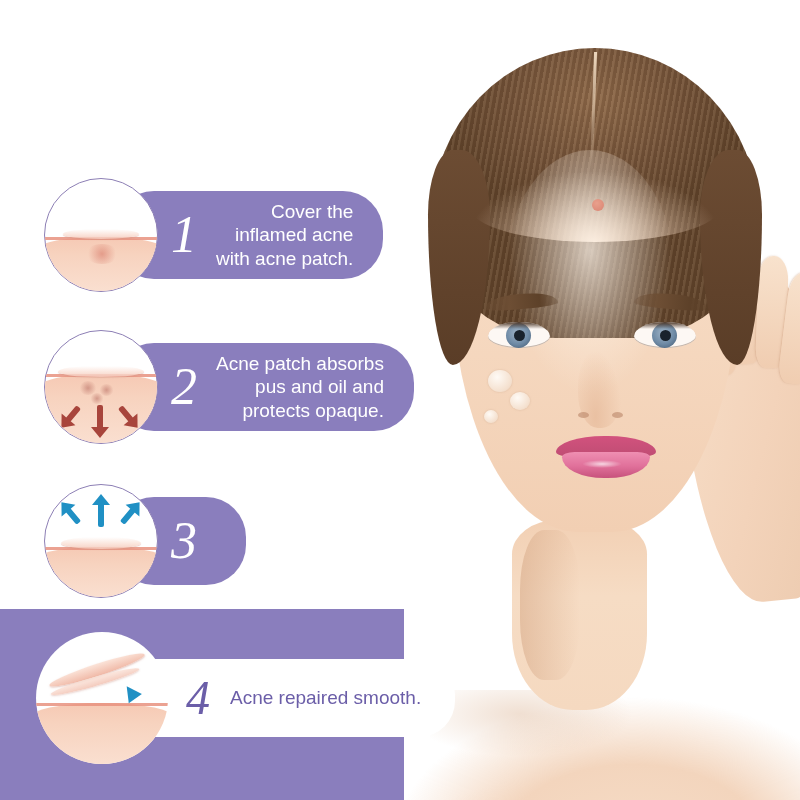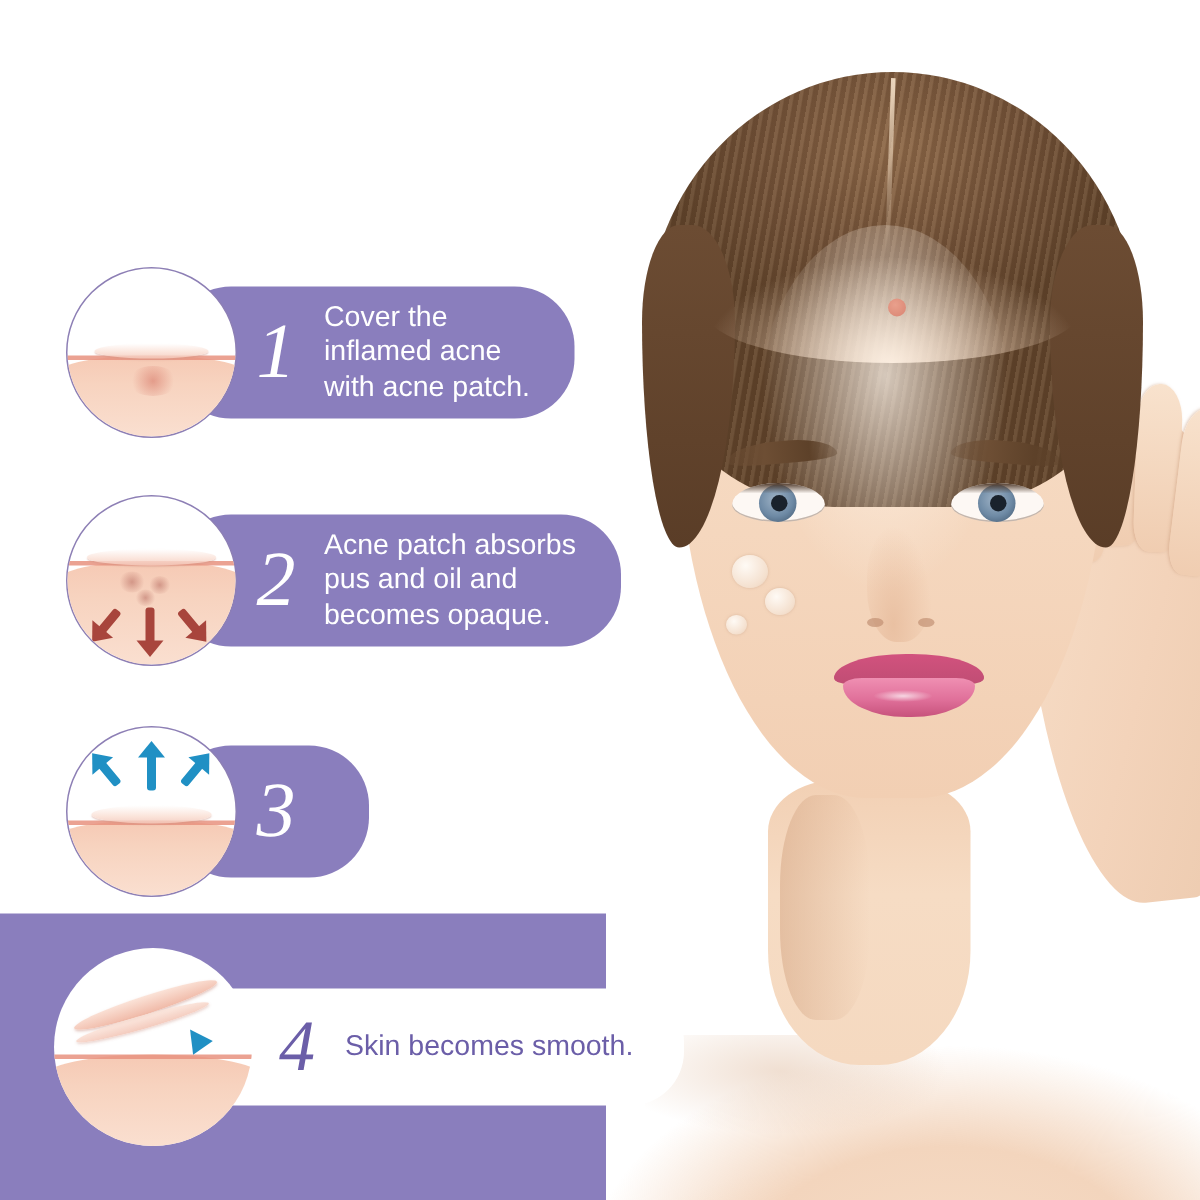--- a/index.html
+++ b/index.html
@@ -349,20 +349,21 @@
     color: #ffffff;
     margin-right: 14px;
     min-width: 36px;
     text-align: center;
   }
   .pill .lines {
     color: #ffffff;
     font-size: 19px;
     line-height: 1.24;
     white-space: pre-line;
+    text-align: right;
   }
   .step-4 .pill {
     background: #ffffff;
     min-height: 66px;
     padding: 6px 34px 6px 70px;
     margin-left: -58px;
     border-radius: 36px;
   }
   .step-4 .pill .num { color: #6b5ea8; font-size: 48px; }
   .step-4 .pill .lines { color: #6b5ea8; }
@@ -534,21 +535,21 @@
       <div class="pore" style="left:48%;top:47%;width:14%;height:11%;"></div>
       <div class="pore" style="left:40%;top:55%;width:13%;height:10%;"></div>
       <div class="arrow down" style="left:22%;top:66%;height:18px;transform:rotate(40deg);"></div>
       <div class="arrow down" style="left:46%;top:66%;height:24px;"></div>
       <div class="arrow down" style="left:70%;top:66%;height:18px;transform:rotate(-40deg);"></div>
     </div>
     <div class="pill">
       <div class="num">2</div>
       <div class="lines">Acne patch absorbs
 pus and oil and
-becomes opaque.</div>
+protects opaque.</div>
     </div>
   </div>
 
   <div class="step step-3">
     <div class="circle">
       <div class="skin" style="top:55%;height:45%;border-radius:50% 50% 0 0 / 22% 22% 0 0;"></div>
       <div class="skin-line" style="top:55%;"></div>
       <div class="patch" style="left:14%;top:46%;width:72%;height:11%;"></div>
       <div class="arrow up" style="left:22%;top:20%;height:18px;transform:rotate(-40deg);"></div>
       <div class="arrow up" style="left:47%;top:16%;height:24px;"></div>
@@ -562,17 +563,17 @@
   <div class="step step-4">
     <div class="circle">
       <div class="skin" style="top:54%;height:46%;border-radius:50% 50% 0 0 / 26% 26% 0 0;"></div>
       <div class="skin-line" style="top:54%;"></div>
       <div class="peel" style="left:8%;top:24%;width:76%;height:9%;transform:rotate(-18deg);"></div>
       <div class="peel" style="left:10%;top:34%;width:70%;height:7%;transform:rotate(-16deg);opacity:.75;"></div>
       <div class="peel-arrow" style="left:66%;top:40%;transform:rotate(-35deg);"></div>
     </div>
     <div class="pill">
       <div class="num">4</div>
-      <div class="lines">Skin becomes smooth.</div>
+      <div class="lines">Acne repaired smooth.</div>
     </div>
   </div>
 
 </div>
 
 </body></html>

